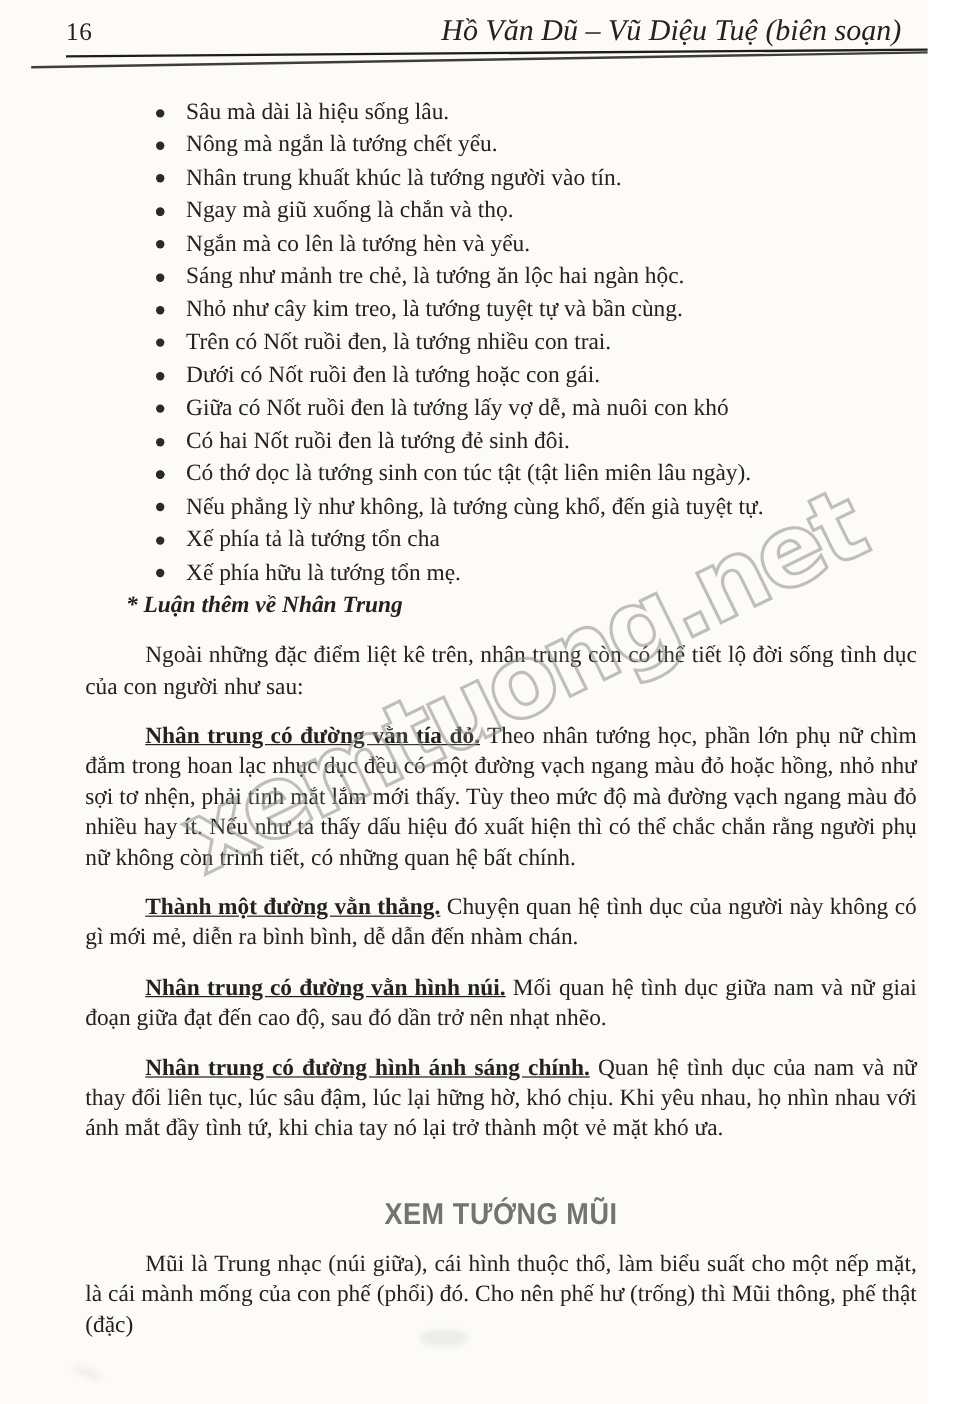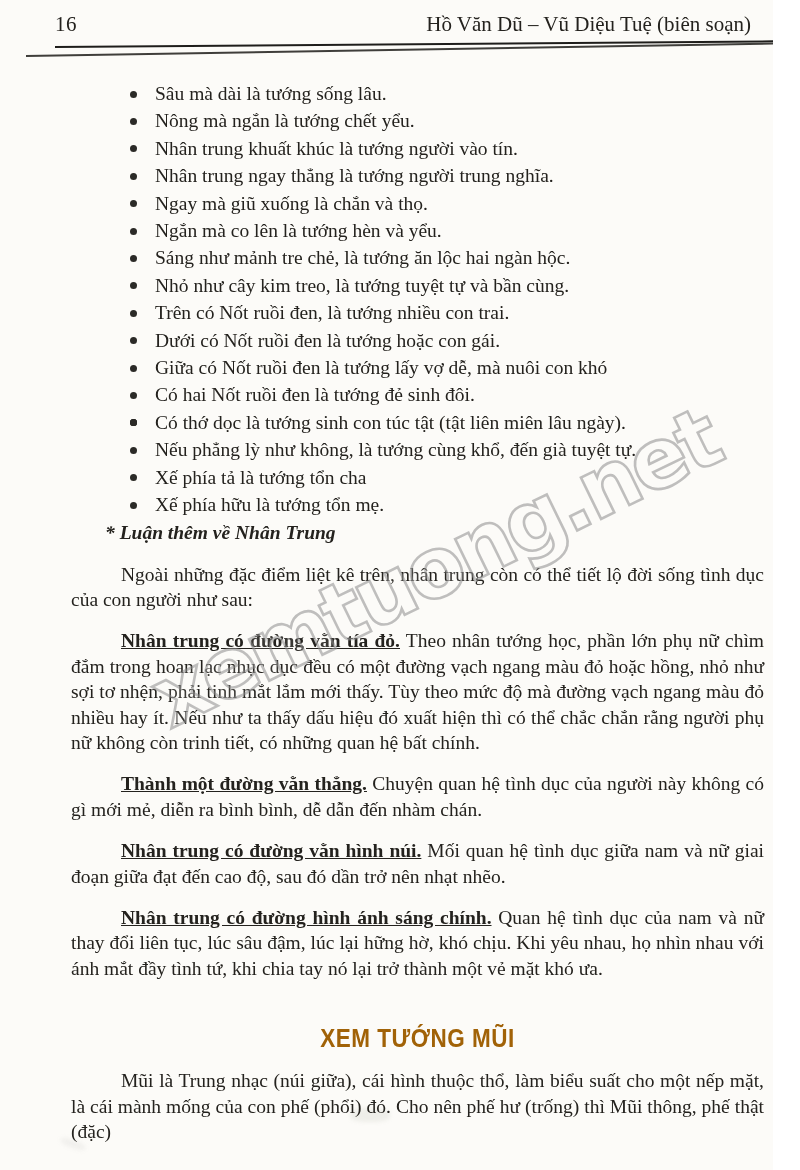--- a/index.html
+++ b/index.html
@@ -17,21 +17,21 @@
 
   
   .runhead {
     position: absolute;
     top: 12px; left: 55px; right: 22px;
     display: flex;
     justify-content: space-between;
     align-items: baseline;
   }
   .page-num { font-size: 21px; letter-spacing: 0.5px; }
-  .run-title { font-size: 21px; }
+  .run-title { font-size: 25px; font-style: italic; }
 
   .rule-a {
     position: absolute; top: 46px; left: 55px; width: 723px; height: 2.2px;
     background: #1e1d1b; transform: rotate(-0.45deg); transform-origin: left center;
   }
   .rule-b {
     position: absolute; top: 55px; left: 26px; width: 752px; height: 1.6px;
     background: #2a2926; transform: rotate(-0.95deg); transform-origin: left center;
     opacity: 0.9;
   }
@@ -97,21 +97,21 @@
   }
   p.body-par .lead { font-weight: bold; text-decoration: underline; }
 
   .chapter-head {
     margin: 44px 0 0 0;
     text-align: center;
     font-family: "Liberation Sans", "DejaVu Sans", sans-serif;
     font-weight: bold;
     font-size: 22.5px;
     letter-spacing: 0.5px;
-    color: #a16207;
+    color: #737373;
     line-height: 27px;
   }
   .chapter-head .stretch { display: inline-block; transform: scaleY(1.12); }
 
   .chapter-par { margin-top: 26px; }
 
   
   .smudge-1 {
     position: absolute; left: 350px; top: 1108px; width: 40px; height: 14px;
     background: rgba(120,130,110,0.10); filter: blur(2px); border-radius: 40%;
@@ -132,24 +132,24 @@
     <span class="run-title">Hồ Văn Dũ – Vũ Diệu Tuệ (biên soạn)</span>
   </div>
   <div class="rule-a"></div>
   <div class="rule-b"></div>
 
   <div class="watermark">xemtuong.net</div>
 
   <div class="content">
 
     <ul class="bullets">
-      <li><span class="dot"></span><span>Sâu mà dài là tướng sống lâu.</span></li>
+      <li><span class="dot"></span><span>Sâu mà dài là hiệu sống lâu.</span></li>
       <li><span class="dot"></span><span>Nông mà ngắn là tướng chết yểu.</span></li>
       <li><span class="dot"></span><span>Nhân trung khuất khúc là tướng người vào tín.</span></li>
-      <li><span class="dot"></span><span>Nhân trung ngay thẳng là tướng người trung nghĩa.</span></li>
+      <li><span class="dot"></span></li>
       <li><span class="dot"></span><span>Ngay mà giũ xuống là chắn và thọ.</span></li>
       <li><span class="dot"></span><span>Ngắn mà co lên là tướng hèn và yểu.</span></li>
       <li><span class="dot"></span><span>Sáng như mảnh tre chẻ, là tướng ăn lộc hai ngàn hộc.</span></li>
       <li><span class="dot"></span><span>Nhỏ như cây kim treo, là tướng tuyệt tự và bần cùng.</span></li>
       <li><span class="dot"></span><span>Trên có Nốt ruồi đen, là tướng nhiều con trai.</span></li>
       <li><span class="dot"></span><span>Dưới có Nốt ruồi đen là tướng hoặc con gái.</span></li>
       <li><span class="dot"></span><span>Giữa có Nốt ruồi đen là tướng lấy vợ dễ, mà nuôi con khó</span></li>
       <li><span class="dot"></span><span>Có hai Nốt ruồi đen là tướng đẻ sinh đôi.</span></li>
       <li><span class="dot"></span></li>
       <li><span class="dot"></span></li>

